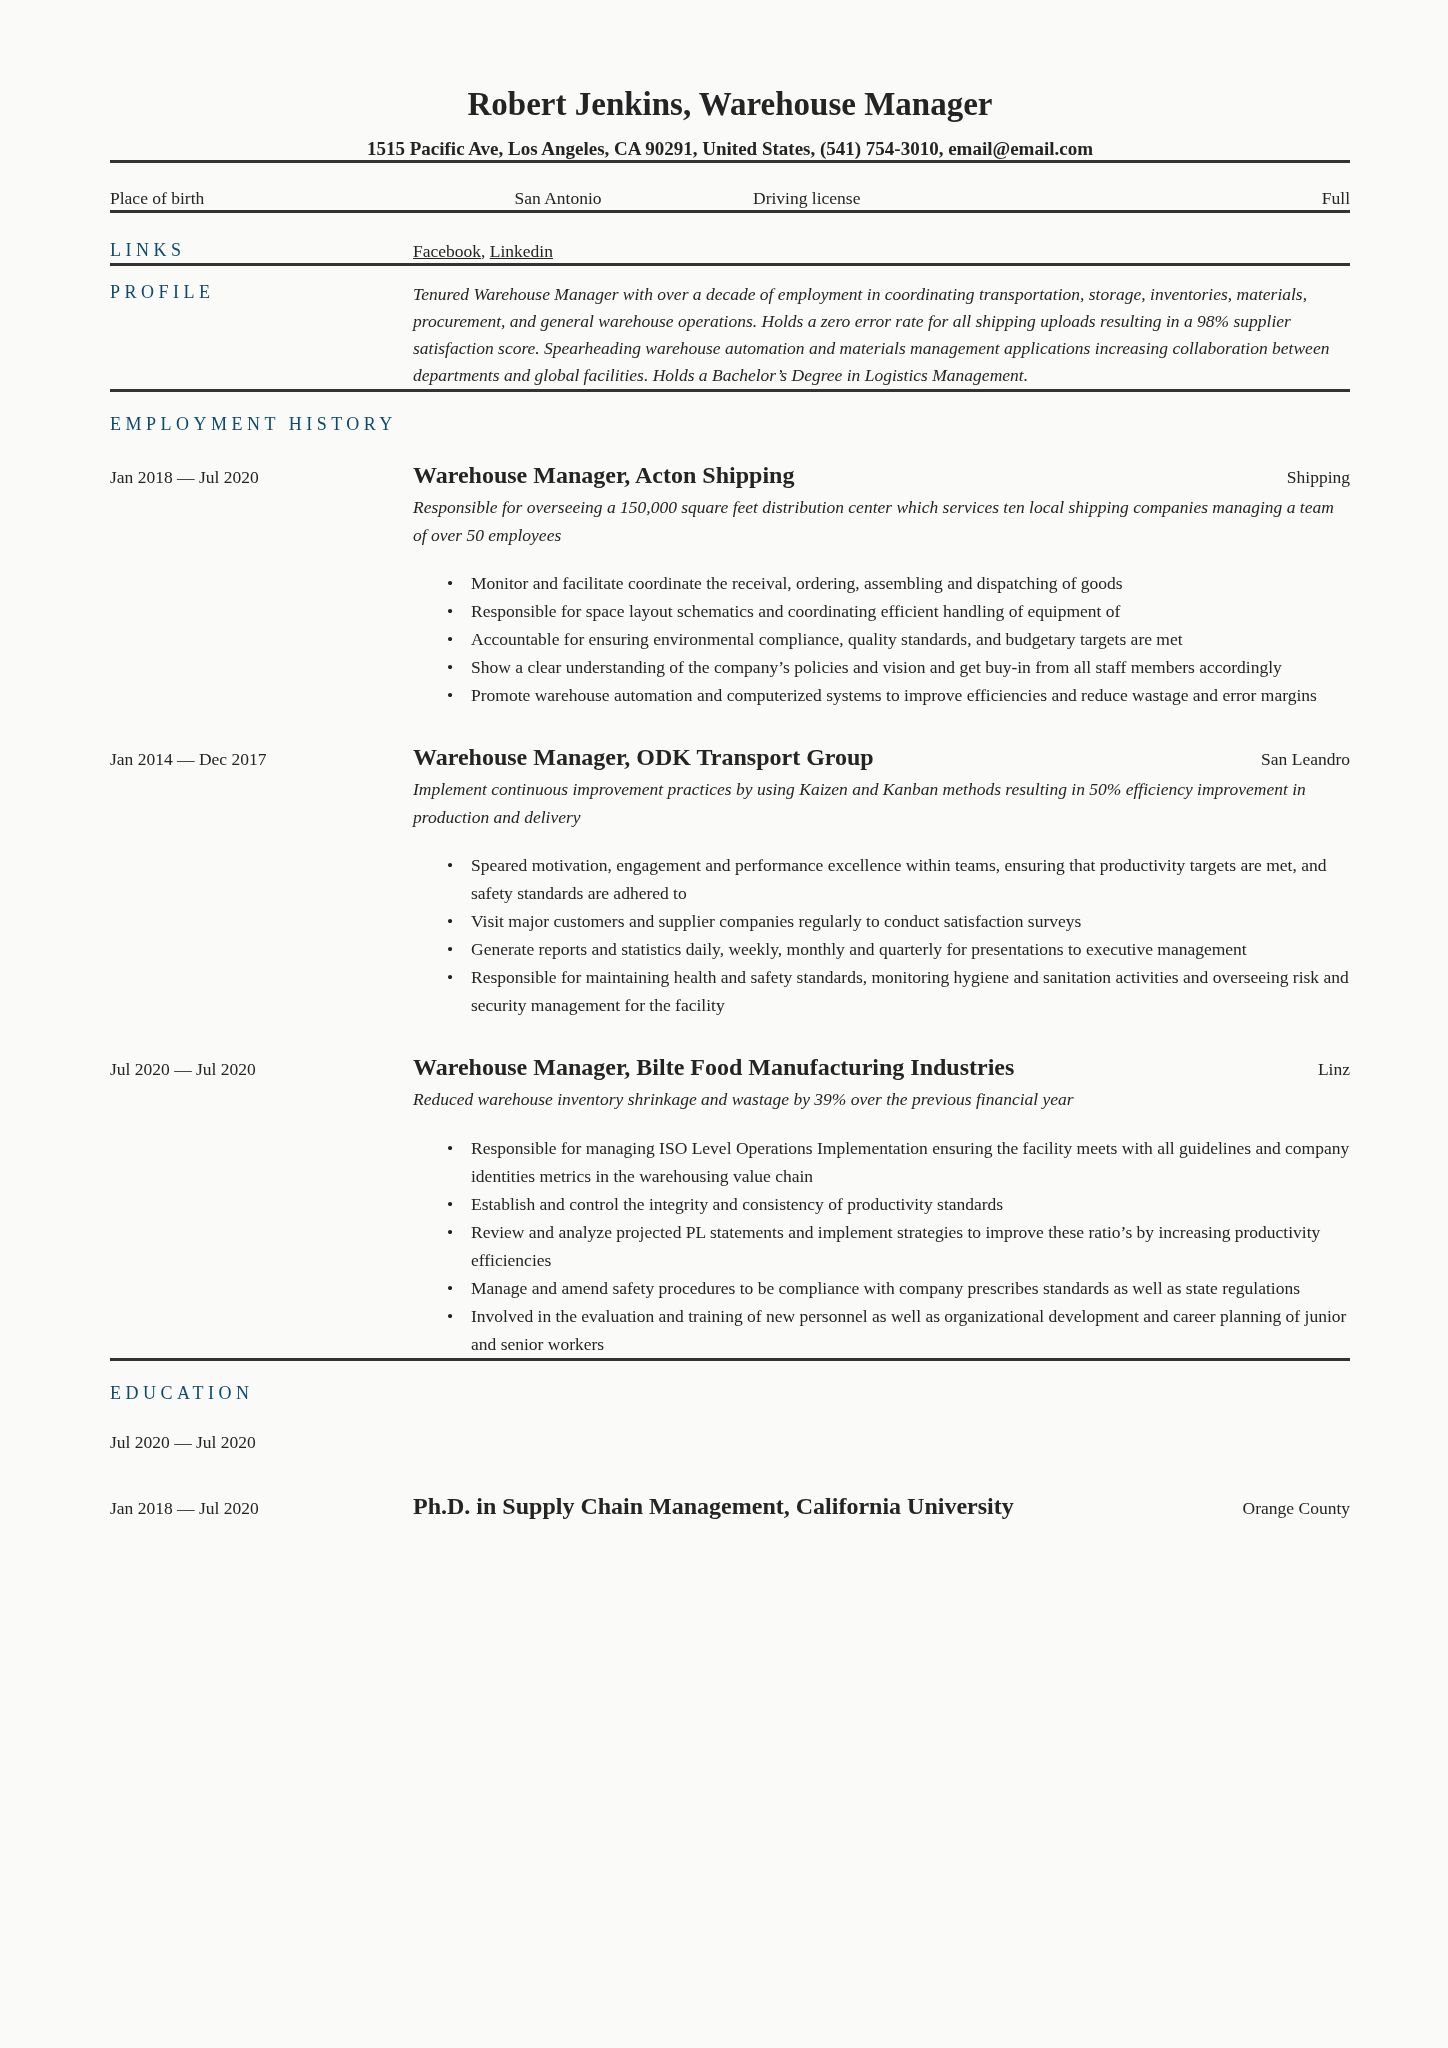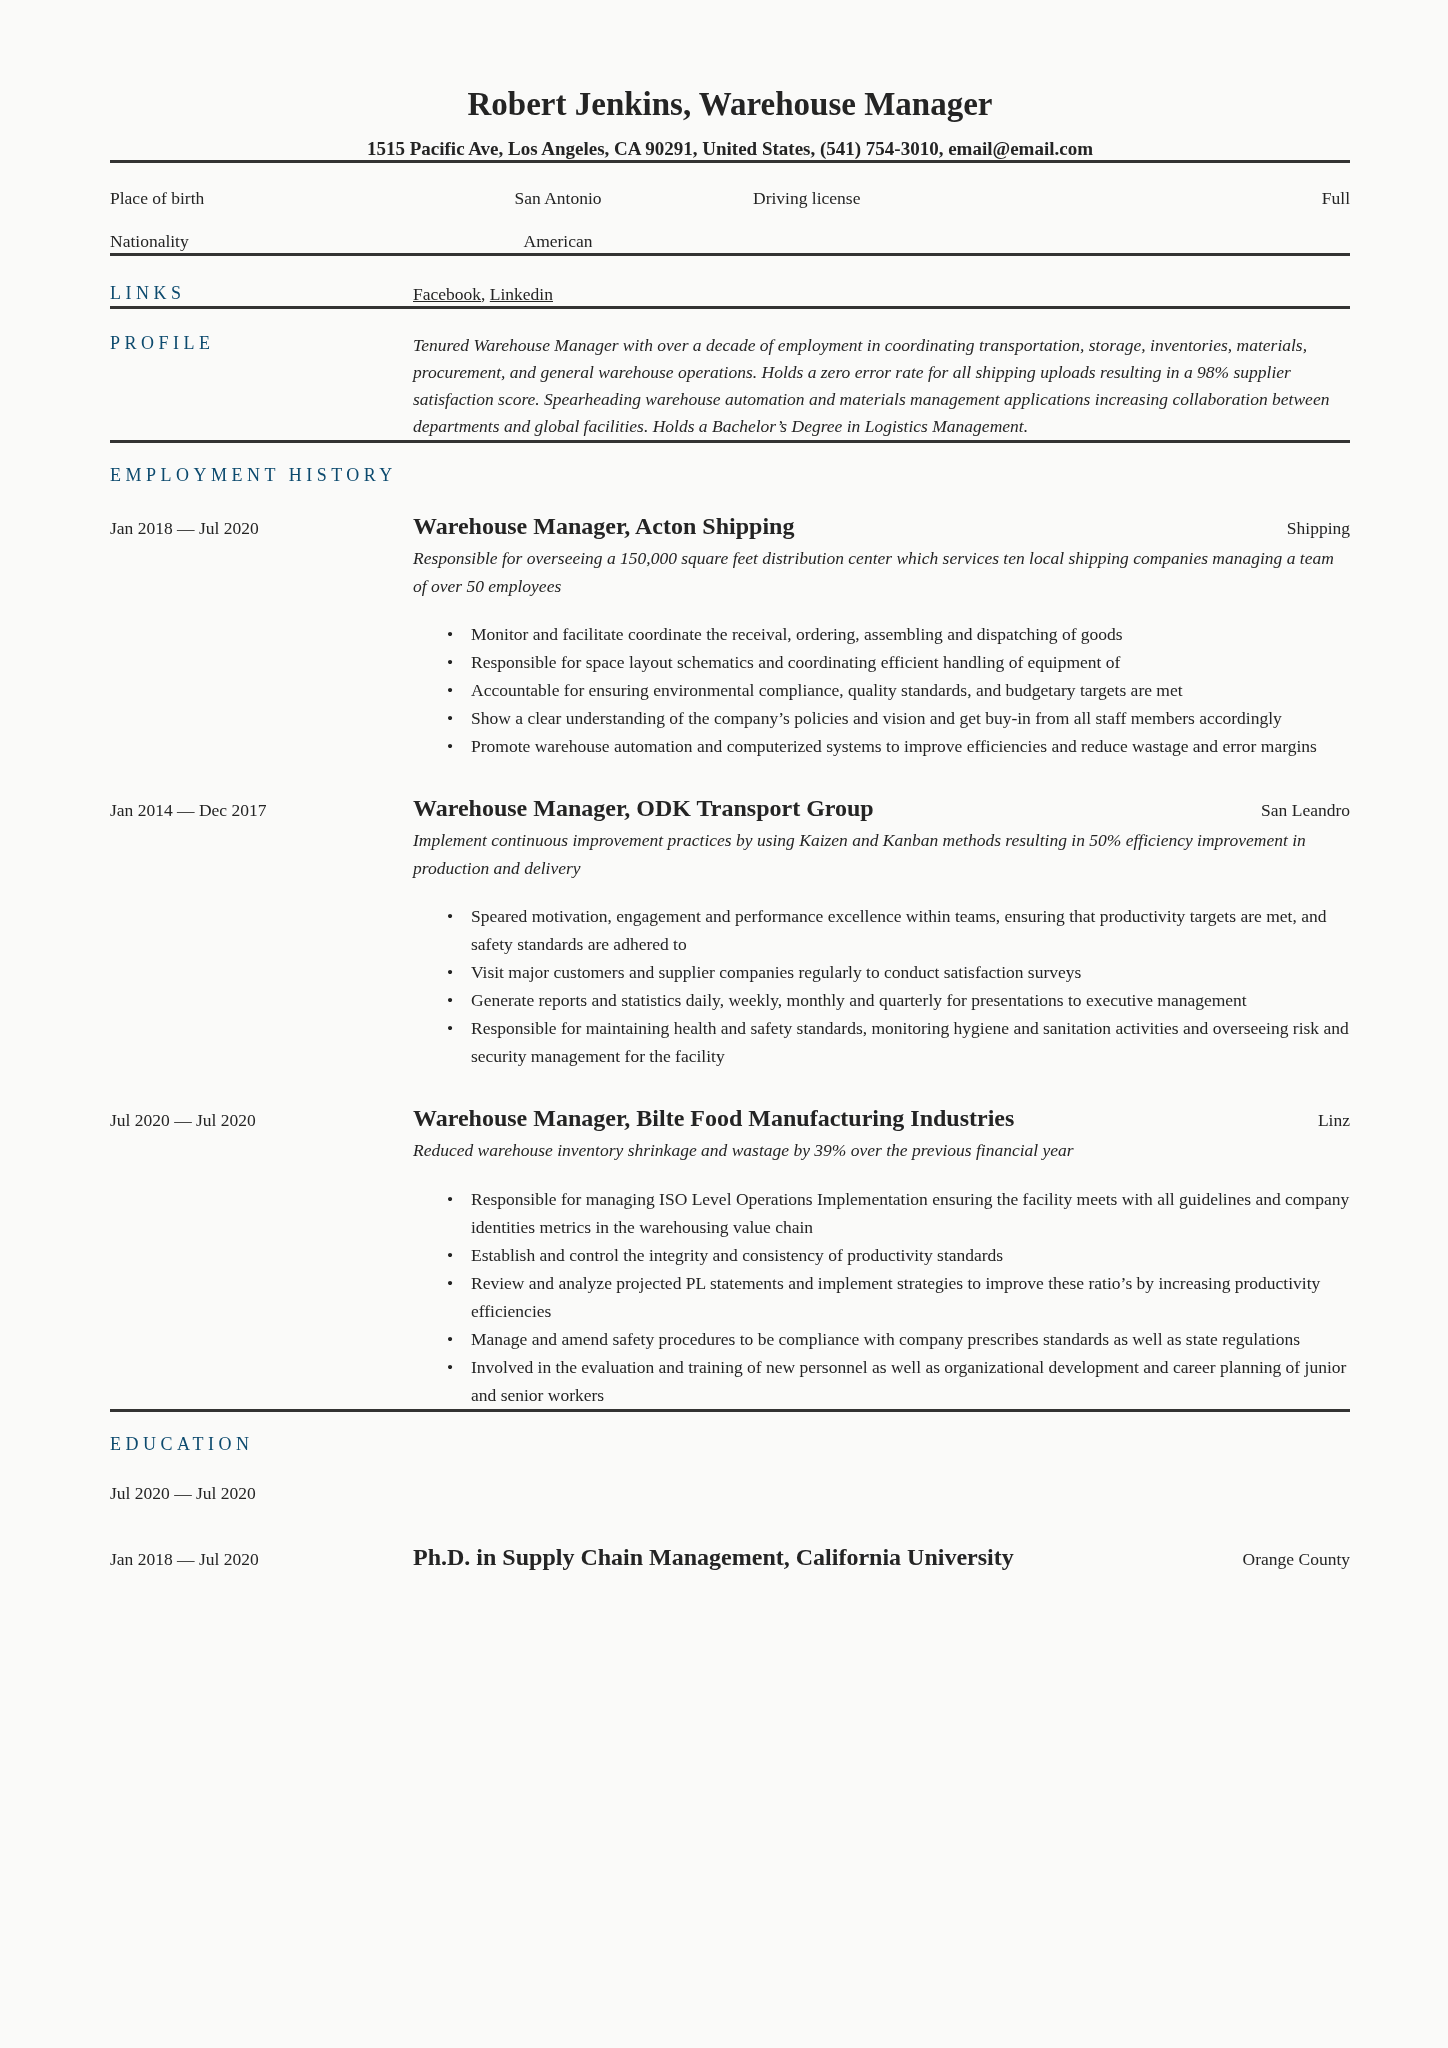--- a/index.html
+++ b/index.html
@@ -46,21 +46,21 @@
   .row3 { display:grid; grid-template-columns:303px 1fr auto; align-items:baseline; }
 
   .section-heading {
     font-size:18px; line-height:22px;
     letter-spacing:4.5px; font-weight:400;
     color:#0c4a6e;
   }
   .links-row { margin-top:26px; font-size:17.5px; line-height:24px; }
   .link { color:inherit; text-decoration:underline; cursor:pointer; }
 
-  .profile-row { margin-top:23px; }
+  .profile-row { margin-top:15px; }
   .profile-text { font-style:italic; font-size:17.5px; line-height:27px; }
 
   .emp-heading { margin-top:21px; }
   .edu-heading { margin-top:21px; }
 
   .job { margin-top:32px; }
   .job--first { margin-top:24px; }
   .job-dates, .edu-dates { font-size:17.5px; line-height:24px; }
   .job-title, .edu-title { font-size:24px; line-height:32px; font-weight:700; }
   .job-location, .edu-location { font-size:17.5px; line-height:24px; text-align:right; }
@@ -84,26 +84,20 @@
   <div class="contact">1515 Pacific Ave, Los Angeles, CA 90291, United States, (541) 754-3010, email@email.com</div>
 
   <hr class="rule rule-1">
 
   <div class="details">
     <div class="details-row">
       <div class="dr-label1">Place of birth</div>
       <div class="dr-value1">San Antonio</div>
       <div class="dr-label2">Driving license</div>
       <div class="dr-value2">Full</div>
-    </div>
-    <div class="details-row">
-      <div class="dr-label1">Nationality</div>
-      <div class="dr-value1">American</div>
-      <div class="dr-label2"></div>
-      <div class="dr-value2"></div>
     </div>
   </div>
 
   <hr class="rule rule-2">
 
   <div class="row2 links-row">
     <div class="section-heading">LINKS</div>
     <div>
       <span class="link">Facebook</span><span>, </span><span class="link">Linkedin</span>
     </div>

